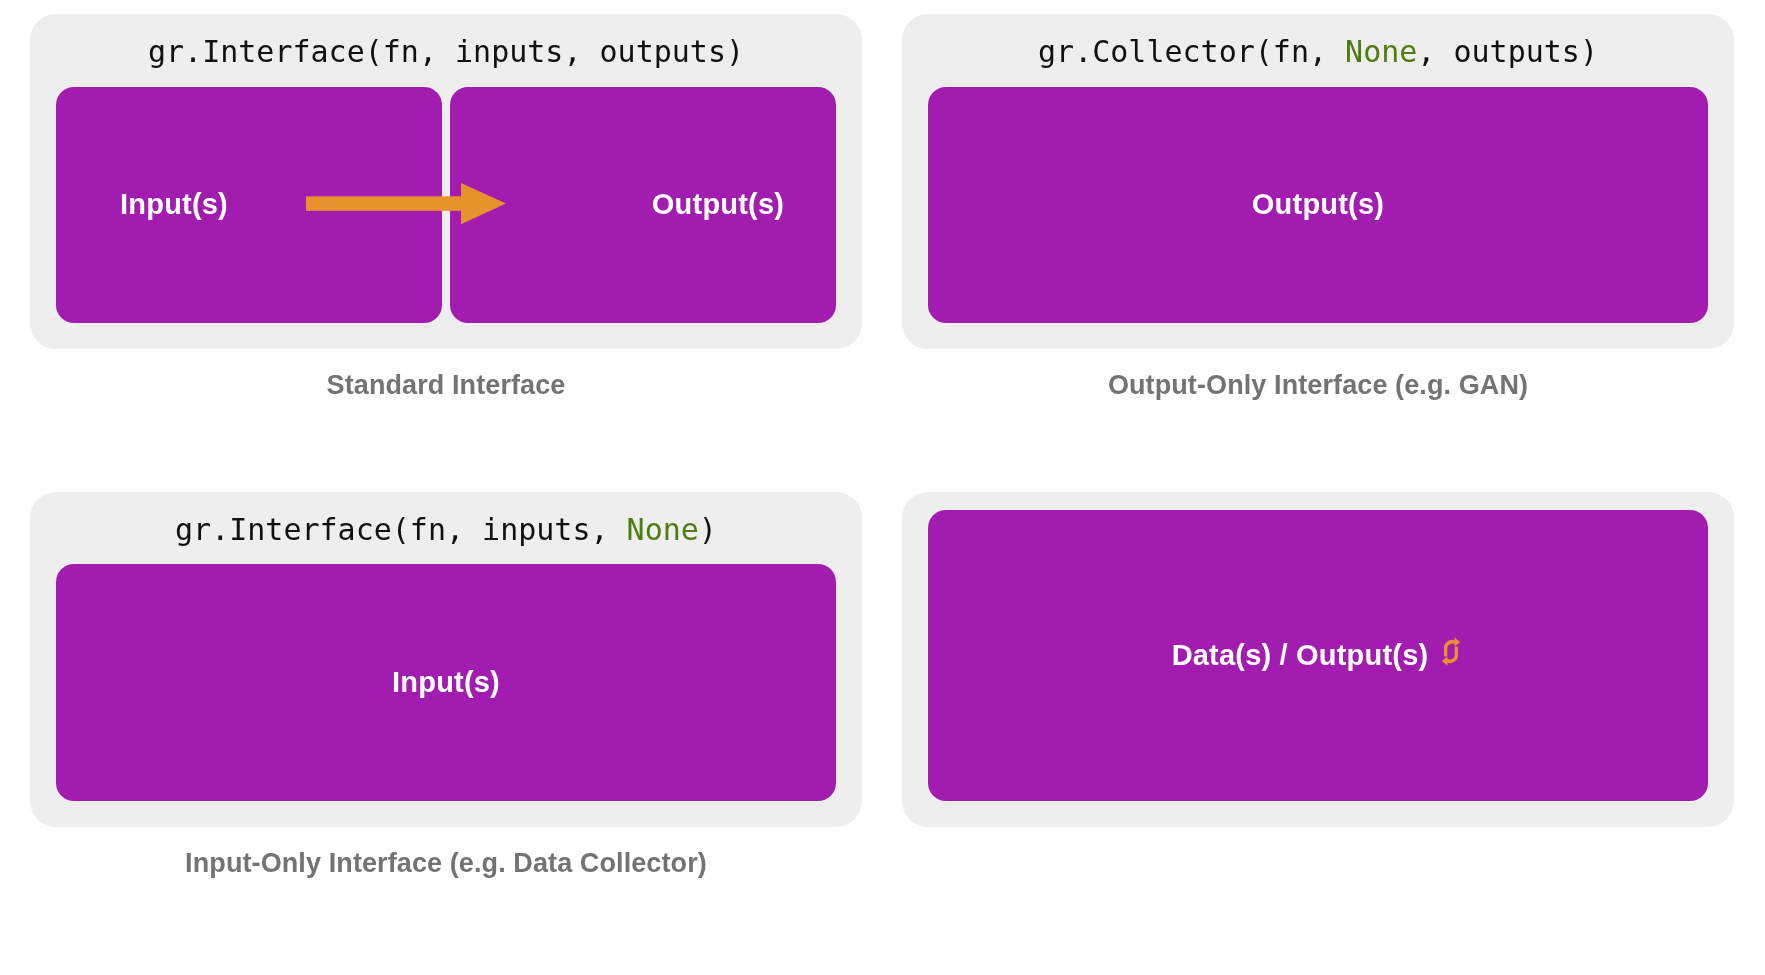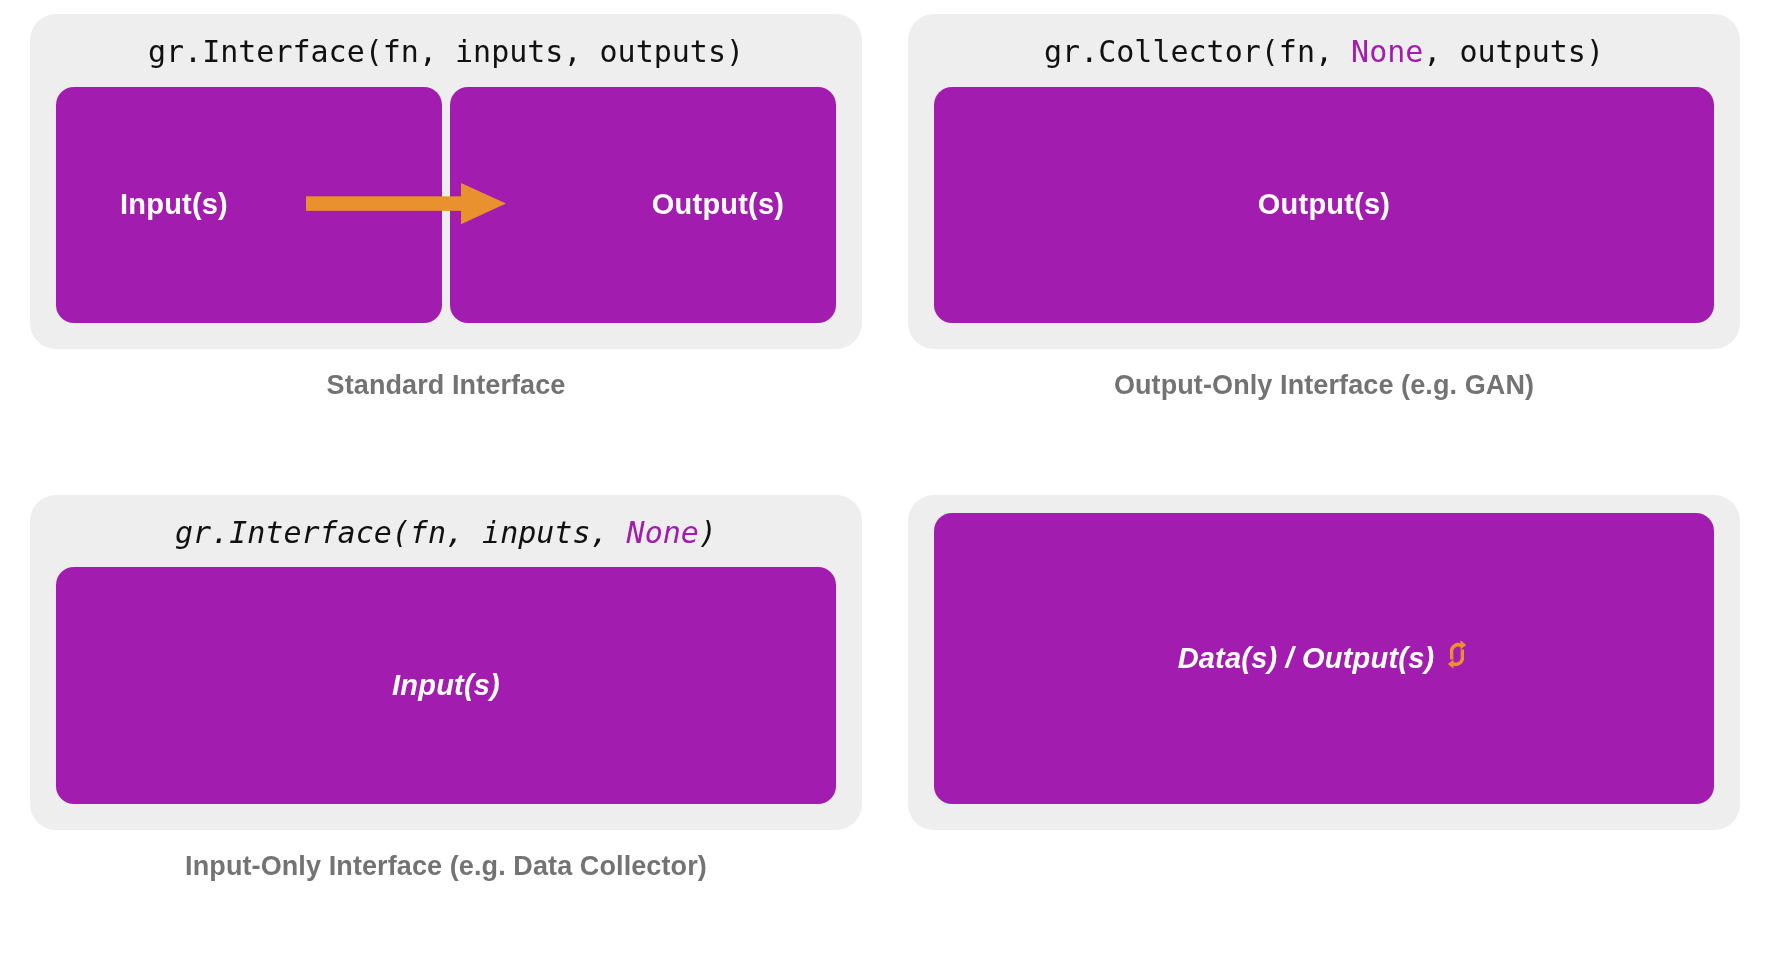--- a/index.html
+++ b/index.html
@@ -15,21 +15,20 @@
   .board {
     position: relative;
     width: 1463px;
     height: 975px;
     display: grid;
     grid-template-columns: 1fr 1fr;
     grid-template-rows: 1fr 1fr;
     column-gap: 0px;
     row-gap: 0px;
     padding: 14px 10px 6px 10px;
-    gap: 6px;
   }
 
   .panel {
     display: flex;
     flex-direction: column;
     align-items: center;
     justify-content: flex-start;
     padding: 0 20px;
   }
 
@@ -38,32 +37,32 @@
     background: #eeeeee;
     border-radius: 26px;
     width: 832px;
     padding: 18px 26px 26px 26px;
     display: flex;
     flex-direction: column;
     align-items: center;
   }
 
   .card.row1 { height: 335px; }
-  .card.row2 { height: 335px; font-style: italic; }
+  .card.row2 { height: 335px; }
 
   .code {
     font-family: "DejaVu Sans Mono", "Liberation Mono", monospace;
     font-size: 30px;
     line-height: 1.35;
     color: #111111;
     letter-spacing: 0px;
     white-space: pre;
     margin-bottom: 14px;
   }
-  .code .none { color: #a21caf; }
+  .code .none { color: #4d7c0f; }
 
   
   .boxes {
     display: flex;
     flex-direction: row;
     gap: 8px;
     width: 100%;
     flex: 1;
     position: relative;
   }

